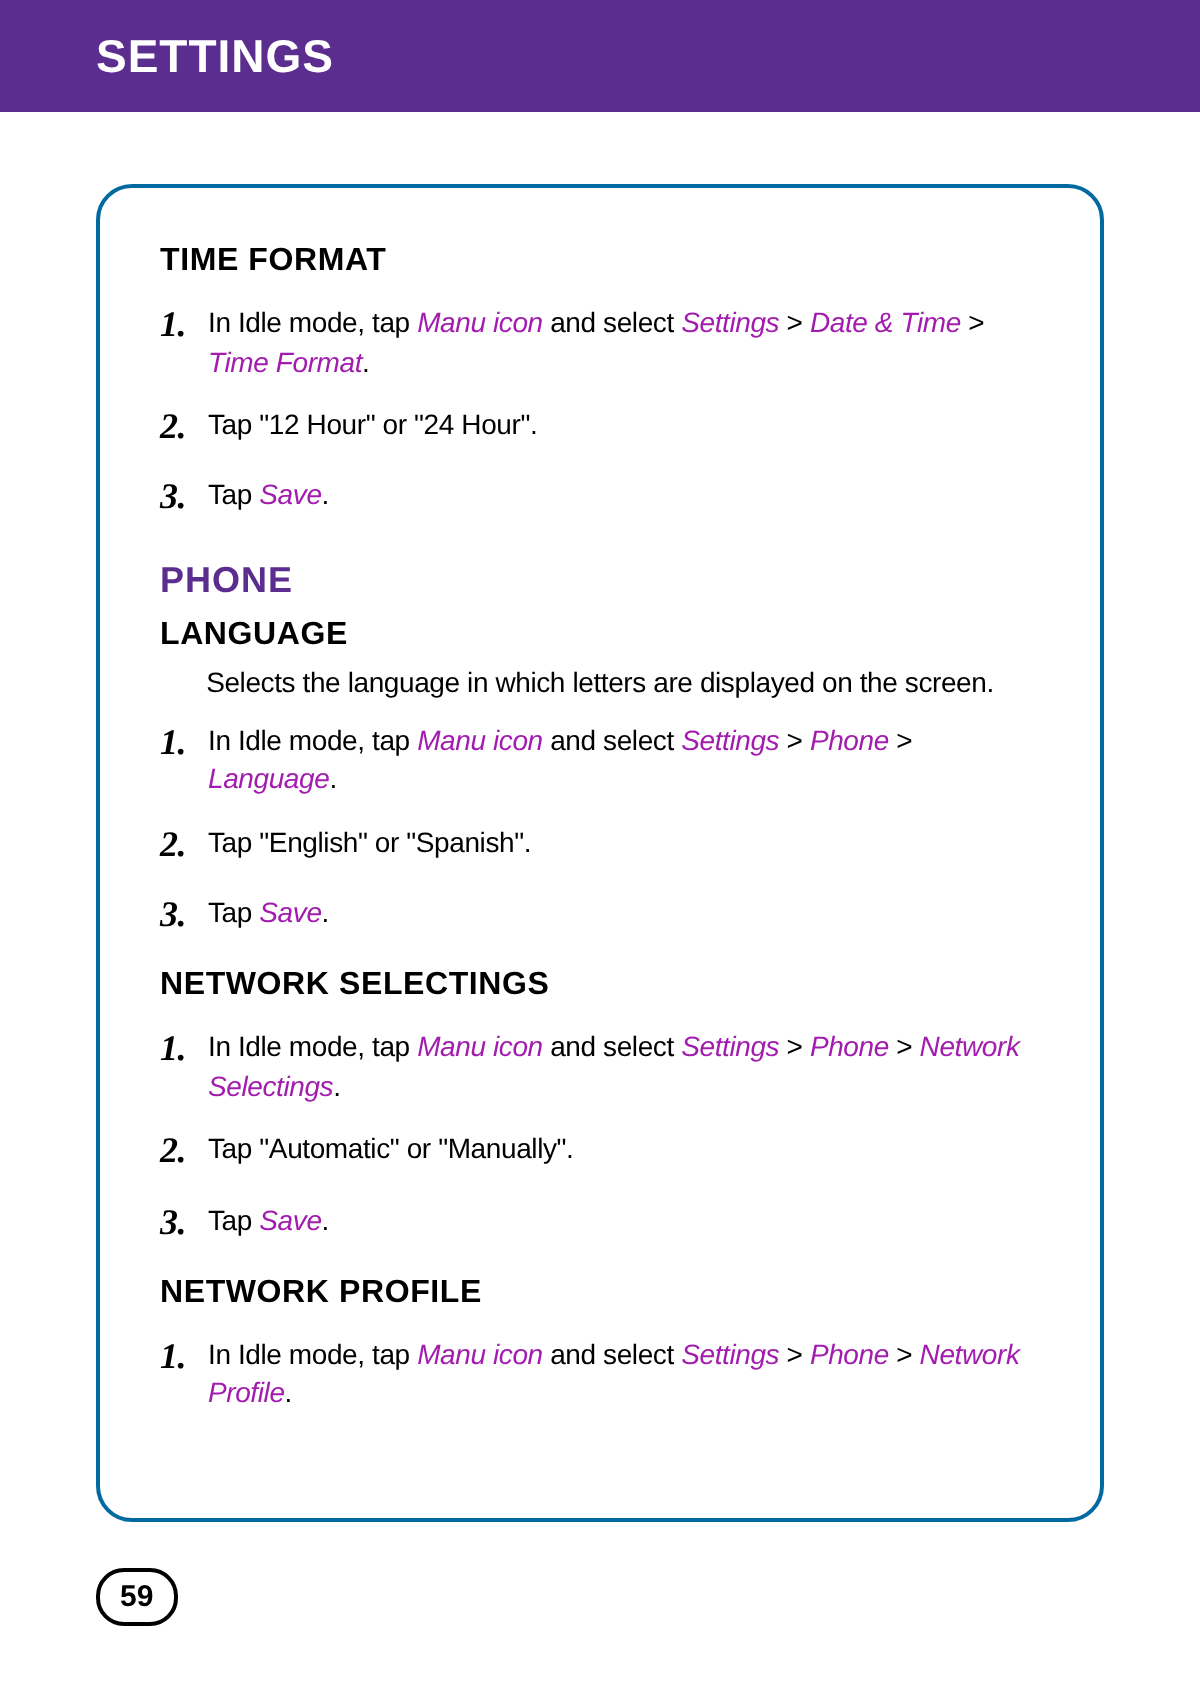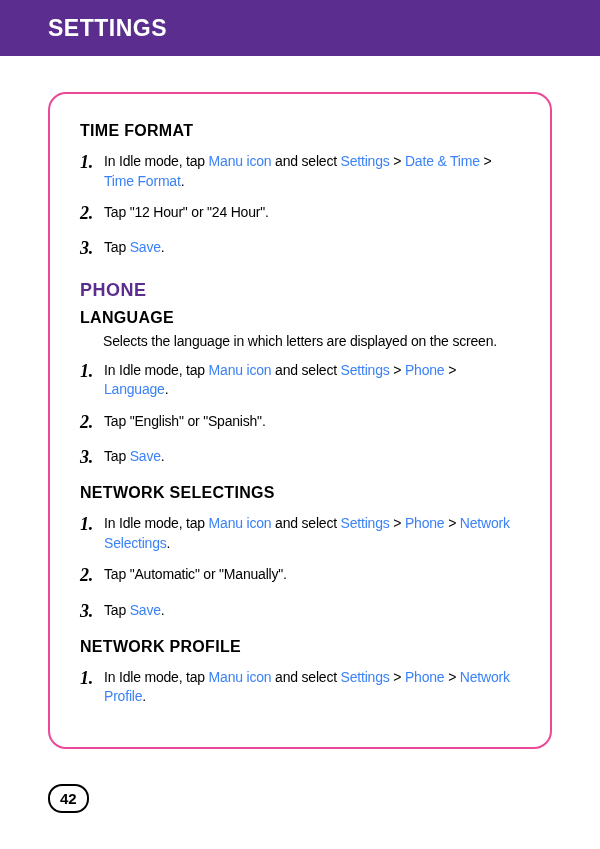--- a/index.html
+++ b/index.html
@@ -22,23 +22,23 @@
       align-items: center;
     }
     .header-title {
       color: #ffffff;
       font-size: 23px;
       font-weight: 800;
       letter-spacing: 0.5px;
     }
     .content-box {
       margin: 36px 48px 0 48px;
-      border: 2px solid #ec4899;
+      border: 2px solid #0369a1;
       border-radius: 18px;
-      padding: 28px 30px 30px 30px;
+      padding: 28px 30px 42px 30px;
     }
     .section-heading {
       font-size: 16px;
       font-weight: 800;
       letter-spacing: 0.3px;
       margin-bottom: 6px;
     }
     .big-section-heading {
       color: #5a2d8e;
       font-size: 18px;
@@ -69,21 +69,22 @@
       font-size: 18px;
       min-width: 24px;
       font-family: Georgia, 'Times New Roman', serif;
       flex-shrink: 0;
     }
     .step-text {
       flex: 1;
       padding-top: 2px;
     }
     .ui-term {
-      color: #3b82f6;
+      color: #a21caf;
+      font-style: italic;
     }
     .page-num {
       position: absolute;
       left: 48px;
       bottom: 36px;
       border: 2px solid #000;
       border-radius: 14px;
       padding: 4px 10px;
       font-weight: 800;
       font-size: 15px;
@@ -154,13 +155,13 @@
 
   <div class="section-heading" style="margin-top:14px;">NETWORK PROFILE</div>
 
   <div class="step">
     <div class="step-num">1.</div>
     <div class="step-text"><span>In Idle mode, tap </span><span class="ui-term">Manu icon</span><span> and select </span><span class="ui-term">Settings</span><span> &gt; </span><span class="ui-term">Phone</span><span> &gt; </span><span class="ui-term">Network Profile</span><span>.</span></div>
   </div>
 
 </div>
 
-<div class="page-num">42</div>
+<div class="page-num">59</div>
 
 </body></html>

